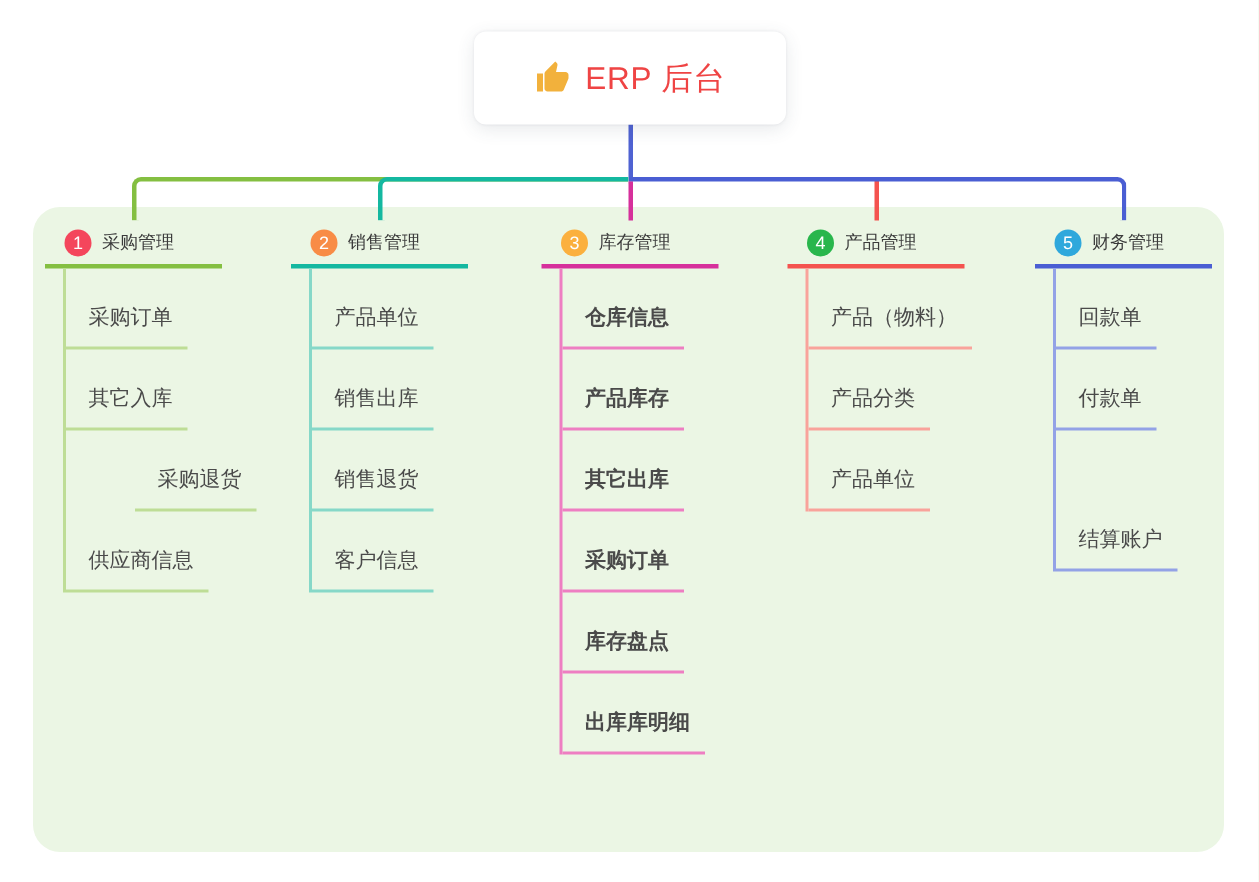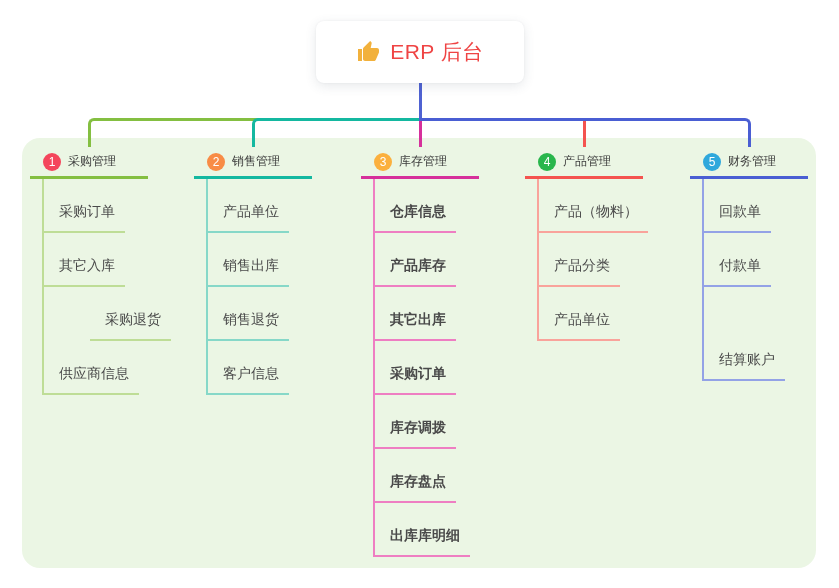--- a/index.html
+++ b/index.html
@@ -133,23 +133,20 @@
           <li style="border-bottom-color: rgb(238, 126, 194);">
             <span>产品库存</span>
           </li>
           <li style="border-bottom-color: rgb(238, 126, 194);">
             <span>其它出库</span>
           </li>
           <li style="border-bottom-color: rgb(238, 126, 194);">
             <span>采购订单</span>
           </li>
           <li style="border-bottom-color: rgb(238, 126, 194);">
-            <span>库存调拨</span>
-          </li>
-          <li style="border-bottom-color: rgb(238, 126, 194);">
             <span>库存盘点</span>
           </li>
           <li style="border-bottom-color: rgb(238, 126, 194);">
             <span>出库库明细</span>
           </li>
         </ul>
   </div>
       <div class="branch" style="left: 525px;">
     <div class="branch-header" style="border-bottom-color: rgb(244, 83, 79);">
       <span class="badge" style="background: rgb(41, 182, 76);">4</span>

